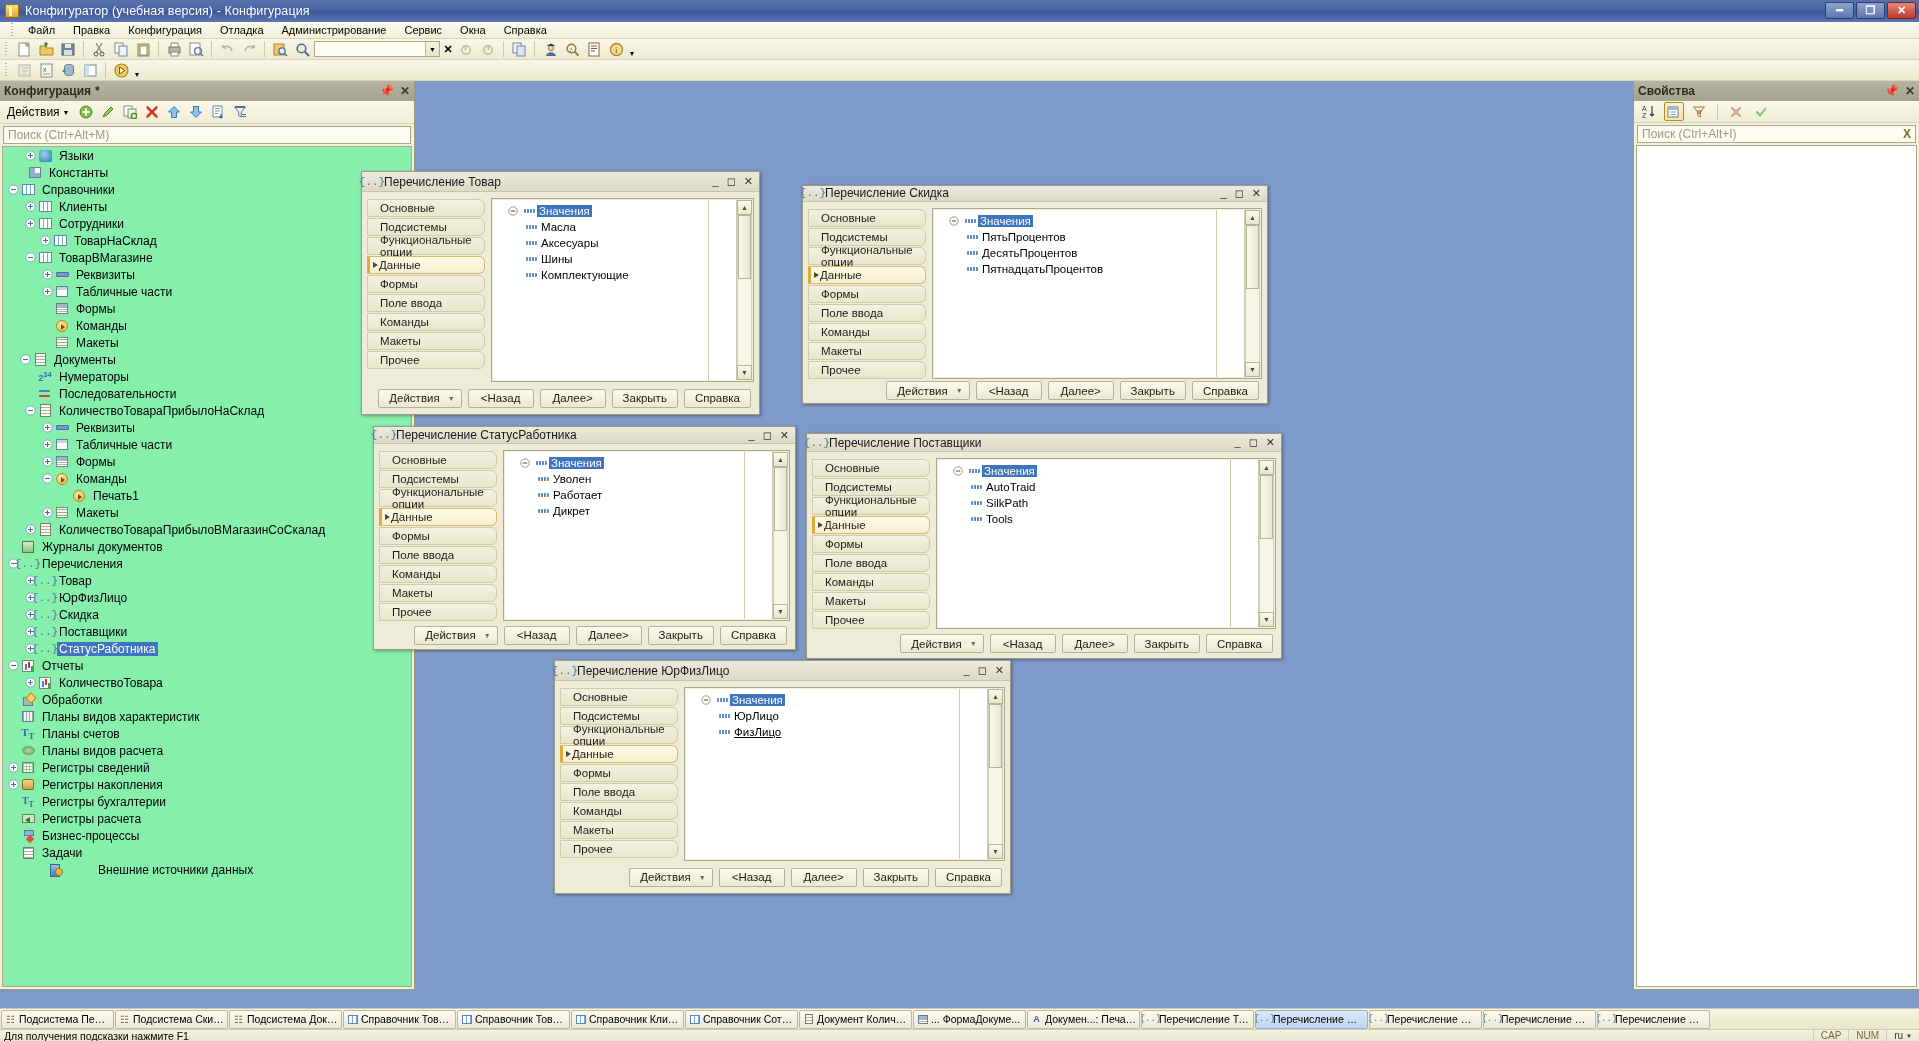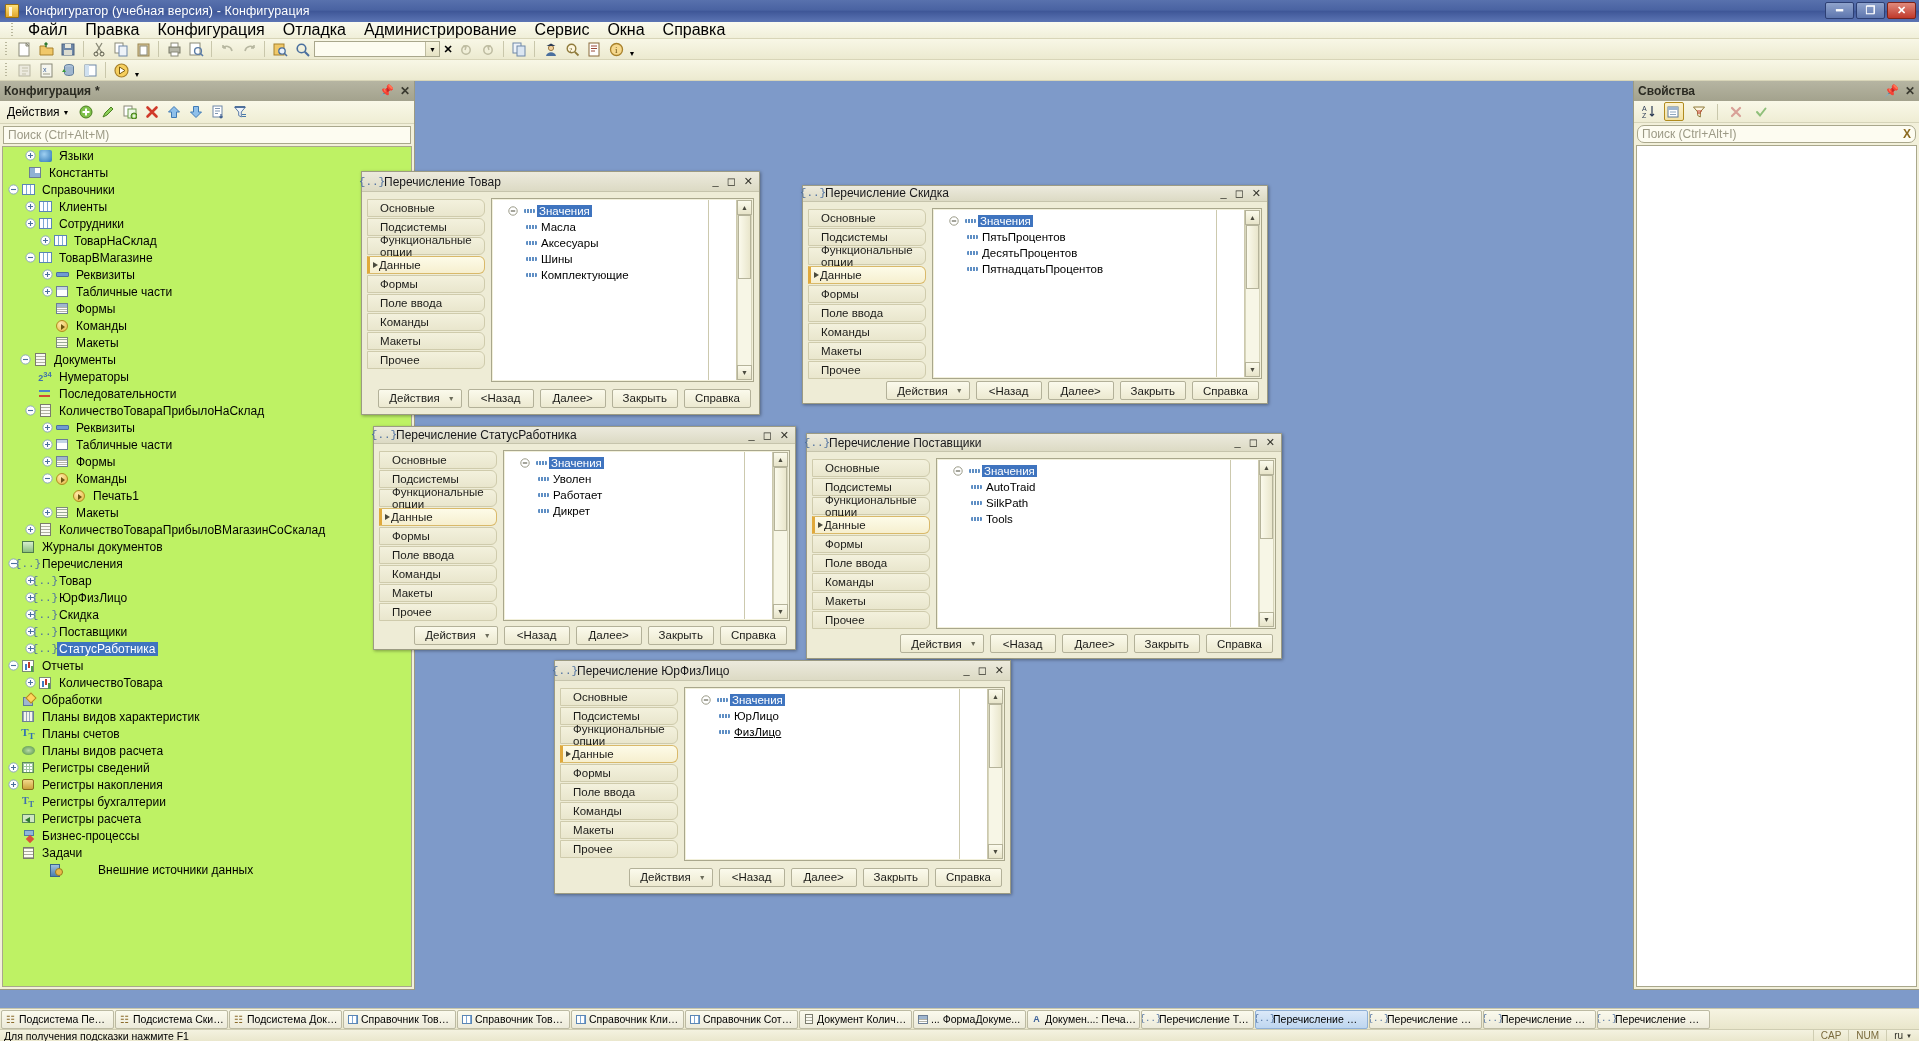--- a/index.html
+++ b/index.html
@@ -40,21 +40,21 @@
   }
   .tbbtn.close{ background:linear-gradient(to bottom,#e08a7c,#c0392b); border-color:#7d2218;}
 
   
   #menubar{
     position:absolute; left:0; top:22px; width:1919px; height:17px;
     background:linear-gradient(to bottom,#fbfbef,#f0efd9);
     border-bottom:1px solid #d8d5b8;
     display:flex; align-items:center; padding-left:6px;
   }
-  #menubar .mi{ padding:1px 9px; font-size:16px; cursor:default; }
+  #menubar .mi{ padding:1px 9px; font-size:11px; cursor:default; }
 
   
   .toolbar{
     position:absolute; left:0; width:1919px;
     background:linear-gradient(to bottom,#f8f7e6,#ecead0);
     border-bottom:1px solid #d8d5b8;
     display:flex; align-items:center;
   }
   #toolbar1{ top:39px; height:21px; }
   #toolbar2{ top:60px; height:21px; }
@@ -96,24 +96,24 @@
   .panel-head .ph-btns span{ font-size:12px; font-weight:bold; color:#3a3a30;}
   .panel-tools{
     height:23px; background:linear-gradient(to bottom,#f9f8e8,#efedd4);
     border-bottom:1px solid #d6d4b9; display:flex; align-items:center; padding-left:4px;
   }
   .panel-tools .act{ font-size:12px; padding:0 3px;}
   .searchbox{
     height:18px;margin:2px 3px; border:1px solid #a9a78c; background:#fdfcf1;
     display:flex;align-items:center;padding:0 4px;color:#9c9a86;font-size:12px;
   }
-  .searchbox.prop{ position:relative;border-radius:7px; }
+  .searchbox.prop{ position:relative; }
   .searchbox .clr{ margin-left:auto; color:#8b6a1f; font-weight:bold;}
   #tree{
-    flex:1; background:#bef264; border:1px solid #a9a78c; margin:0 2px 2px 2px;
+    flex:1; background:#86efac; border:1px solid #a9a78c; margin:0 2px 2px 2px;
     overflow:hidden; position:relative;
   }
   .tnode{ height:17px; display:flex; align-items:center; white-space:nowrap; font-size:12px;}
   .tnode .exp{ width:13px;height:13px;display:flex;align-items:center;justify-content:center;
         font-size:10px;color:#5a7ba6; flex:0 0 13px;}
   .tnode .ico{ width:16px;height:14px;margin-right:4px;flex:0 0 16px;display:flex;align-items:center;justify-content:center;}
   .tnode .lbl{ padding:0 2px; }
   .tnode .lbl.sel{ background:#3f74bf; color:#fff; }
 
   

